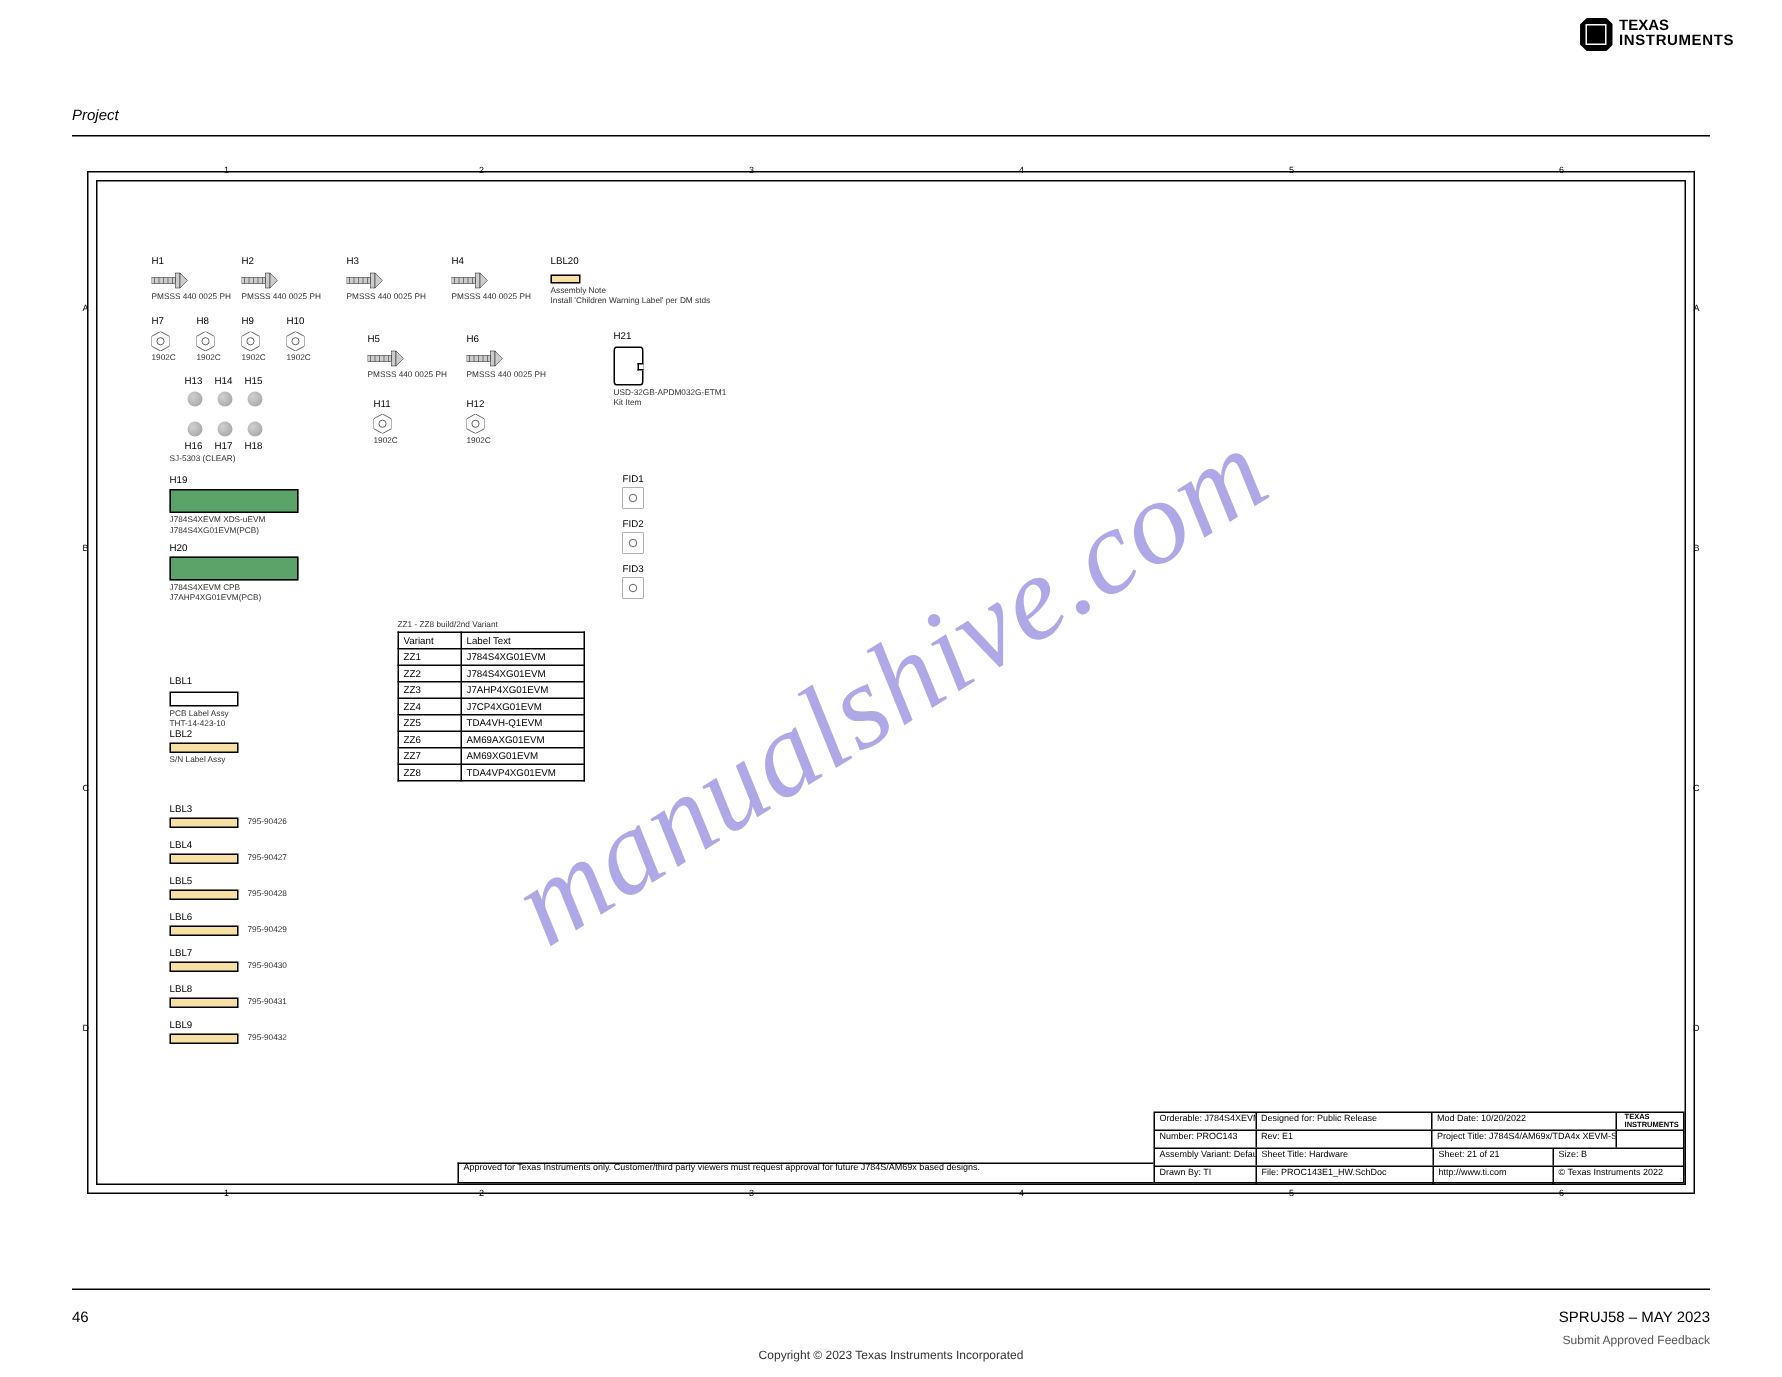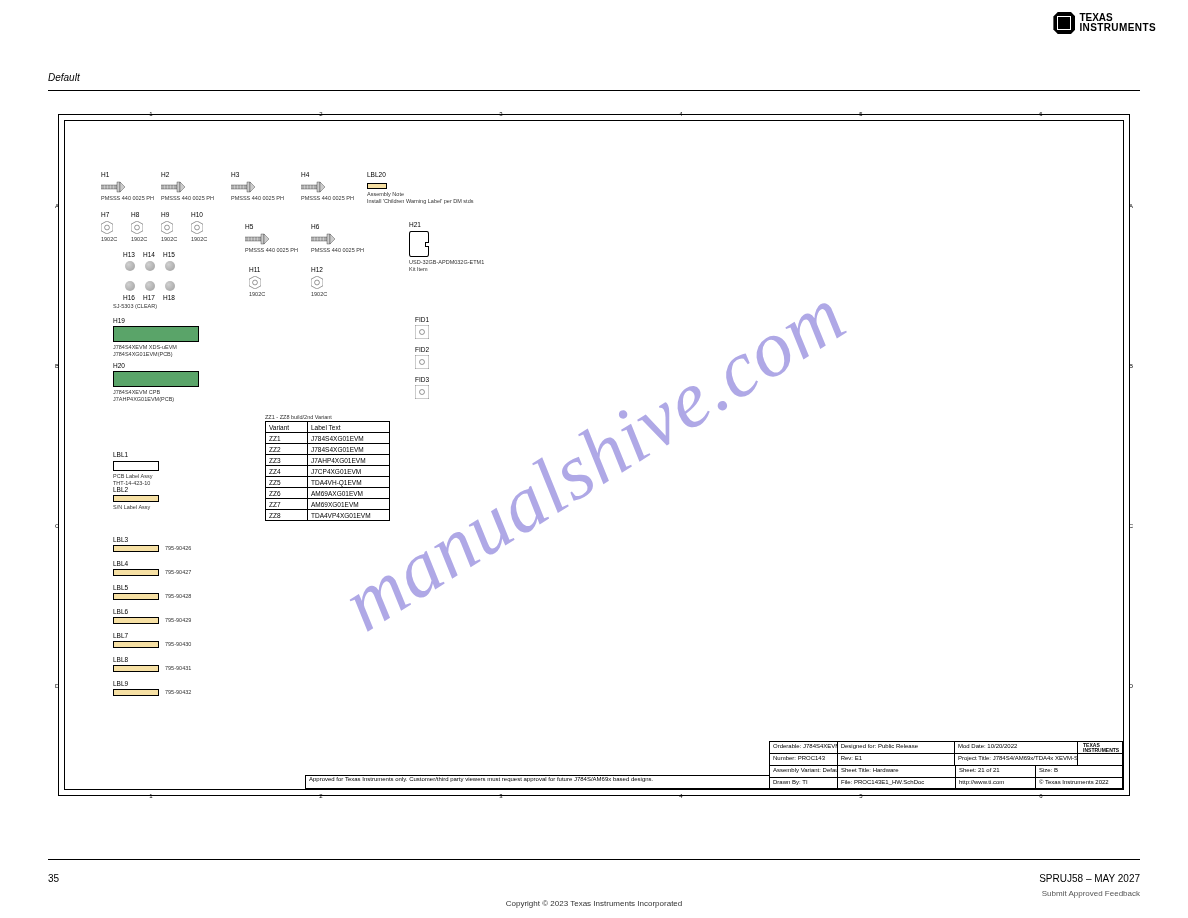--- a/index.html
+++ b/index.html
@@ -148,21 +148,21 @@
 <div class="page">
 
   <div class="ti-logo">
     <div class="ti-chip"></div>
     <div class="ti-txt">
       <div>TEXAS</div>
       <div class="l2">INSTRUMENTS</div>
     </div>
   </div>
 
-  <div class="section-label">Default</div>
+  <div class="section-label">Project</div>
   <div class="hr-top"></div>
 
   <div class="wm">manualshive.com</div>
 
   <div class="frame-outer"></div>
   <div class="frame">
 
     <div class="zone-h" style="top:-10px; left:80px">1</div>
     <div class="zone-h" style="top:-10px; left:250px">2</div>
     <div class="zone-h" style="top:-10px; left:430px">3</div>
@@ -484,18 +484,18 @@
         <div class="tb-cell" style="width:68px">Drawn By: TI</div>
         <div class="tb-cell" style="width:118px">File: PROC143E1_HW.SchDoc</div>
         <div class="tb-cell" style="width:80px">http://www.ti.com</div>
         <div class="tb-cell" style="flex:1">© Texas Instruments 2022</div>
       </div>
     </div>
 
   </div>
 
   <div class="footer"></div>
-  <div class="footer-left">35</div>
-  <div class="footer-right">SPRUJ58 – MAY 2027</div>
+  <div class="footer-left">46</div>
+  <div class="footer-right">SPRUJ58 – MAY 2023</div>
   <div class="footer-uri">Submit Approved Feedback</div>
   <div class="pn" style="position:absolute; bottom:10px; left:50%; transform:translateX(-50%); font-size:8px">Copyright © 2023 Texas Instruments Incorporated</div>
 
 </div>
 
 </body></html>

